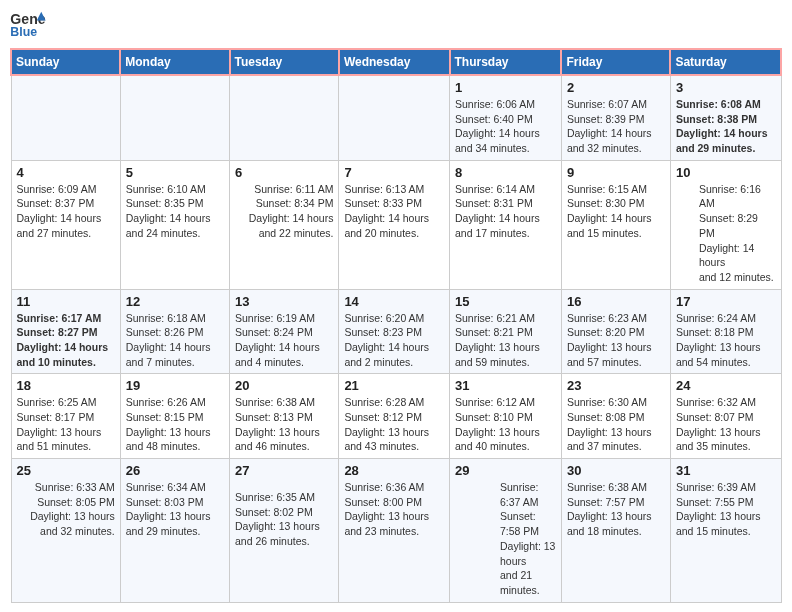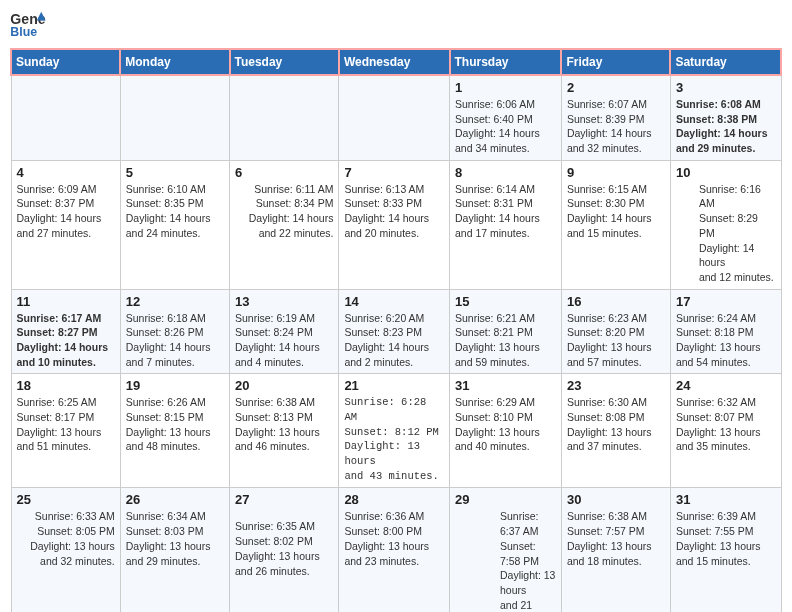--- a/index.html
+++ b/index.html
@@ -257,28 +257,28 @@
         </td>
         <td>
           <div class="day-number">20</div>
           <div class="day-info" style="white-space: pre-line;">Sunrise: 6:38 AM
 Sunset: 8:13 PM
 Daylight: 13 hours
 and 46 minutes.</div>
         </td>
         <td>
           <div class="day-number">21</div>
-          <div class="day-info" style="white-space: pre-line; font-family: Liberation Mono, monospace;">Sunrise: 6:28 AM
+          <div class="day-info" style="white-space: pre-line;">Sunrise: 6:28 AM
 Sunset: 8:12 PM
 Daylight: 13 hours
 and 43 minutes.</div>
         </td>
         <td>
           <div class="day-number">31</div>
-          <div class="day-info" style="white-space: pre-line;">Sunrise: 6:29 AM
+          <div class="day-info" style="white-space: pre-line;">Sunrise: 6:12 AM
 Sunset: 8:10 PM
 Daylight: 13 hours
 and 40 minutes.</div>
         </td>
         <td>
           <div class="day-number">23</div>
           <div class="day-info" style="white-space: pre-line;">Sunrise: 6:30 AM
 Sunset: 8:08 PM
 Daylight: 13 hours
 and 37 minutes.</div>

